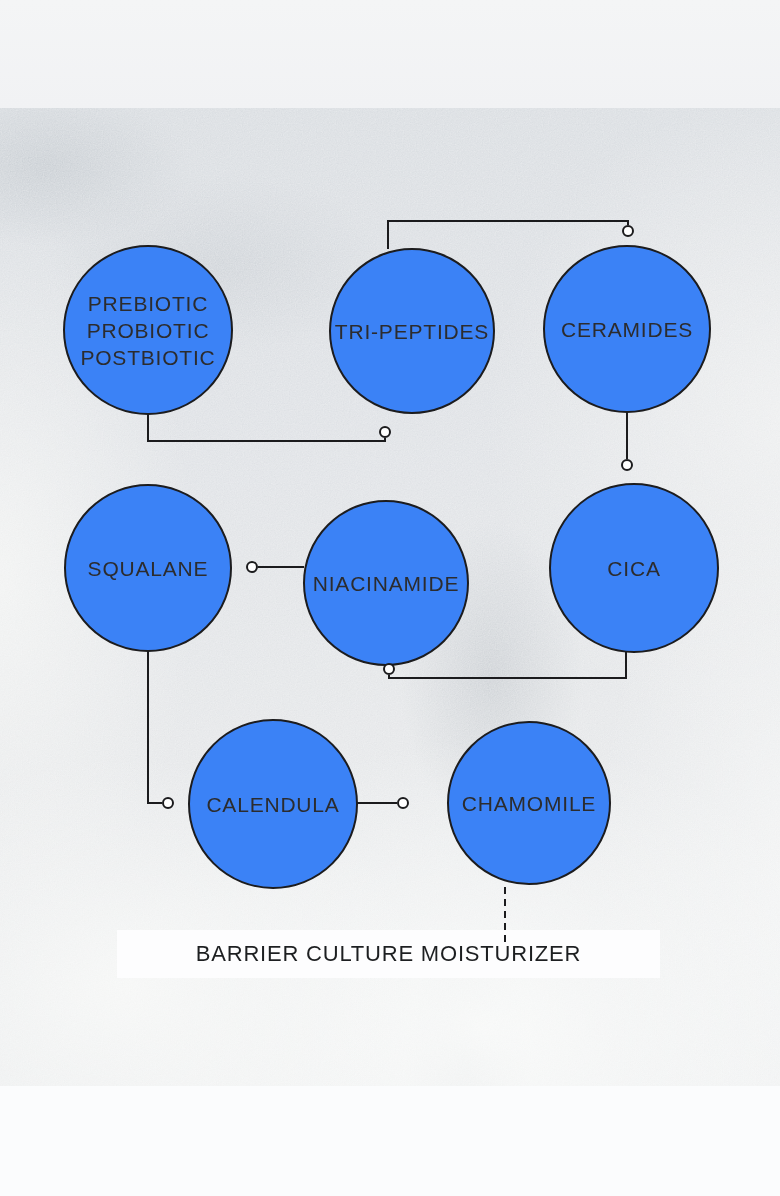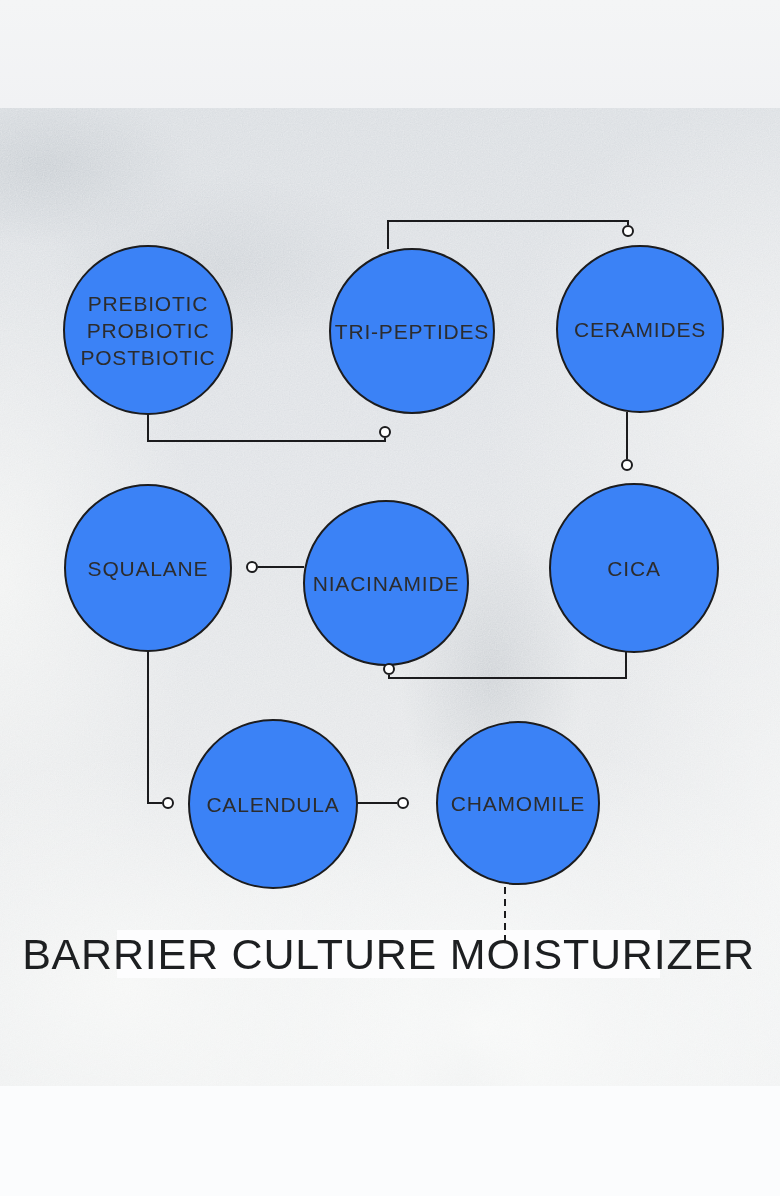--- a/index.html
+++ b/index.html
@@ -60,21 +60,21 @@
     z-index: 5; pointer-events: none;
   }
   .title-band {
     position: absolute;
     left: 117px; top: 930px; width: 543px; height: 48px;
     background: #fdfdfe;
     display: flex; align-items: center; justify-content: center;
     z-index: 4;
   }
   .title-band .title-text {
-    font-size: 43px;
+    font-size: 22px;
     letter-spacing: 0.8px;
     color: #1d1f21;
     white-space: nowrap;
   }
 </style>
 </head>
 <body>
 
 <div class="stage">
 
@@ -93,36 +93,36 @@
 
   <div id="nodes">
       <div class="node" style="left: 63px; top: 245px; width: 170px; height: 170px;">
         <span class="label">PREBIOTIC
 PROBIOTIC
 POSTBIOTIC</span>
       </div>
       <div class="node" style="left: 305px; top: 248px; width: 166px; height: 166px; margin-left: 24px;">
         <span class="label">TRI-PEPTIDES</span>
       </div>
-      <div class="node" style="left: 556px; top: 245px; width: 168px; height: 168px;">
+      <div class="node" style="left: 543px; top: 245px; width: 168px; height: 168px;">
         <span class="label">CERAMIDES</span>
       </div>
       <div class="node" style="left: 64px; top: 484px; width: 168px; height: 168px; align-items: center;">
         <span class="label">SQUALANE</span>
       </div>
       <div class="node" style="left: 303px; top: 500px; width: 166px; height: 166px;">
         <span class="label">NIACINAMIDE</span>
       </div>
       <div class="node" style="left: 549px; top: 483px; width: 170px; height: 170px;">
         <span class="label">CICA</span>
       </div>
       <div class="node" style="left: 188px; top: 719px; width: 170px; height: 170px; justify-content: center;">
         <span class="label">CALENDULA</span>
       </div>
-      <div class="node" style="left: 436px; top: 721px; width: 164px; height: 164px;">
+      <div class="node" style="left: 447px; top: 721px; width: 164px; height: 164px;">
         <span class="label">CHAMOMILE</span>
       </div>
     </div>
 
   <div class="title-band">
     <span class="title-text">BARRIER CULTURE MOISTURIZER</span>
   </div>
 
   <svg class="connector-layer" width="780" height="1196" viewBox="0 0 780 1196">
       <polyline points="388,249 388,221 628,221 628,225" fill="none" stroke="#1b1b1d" stroke-width="2"></polyline>

